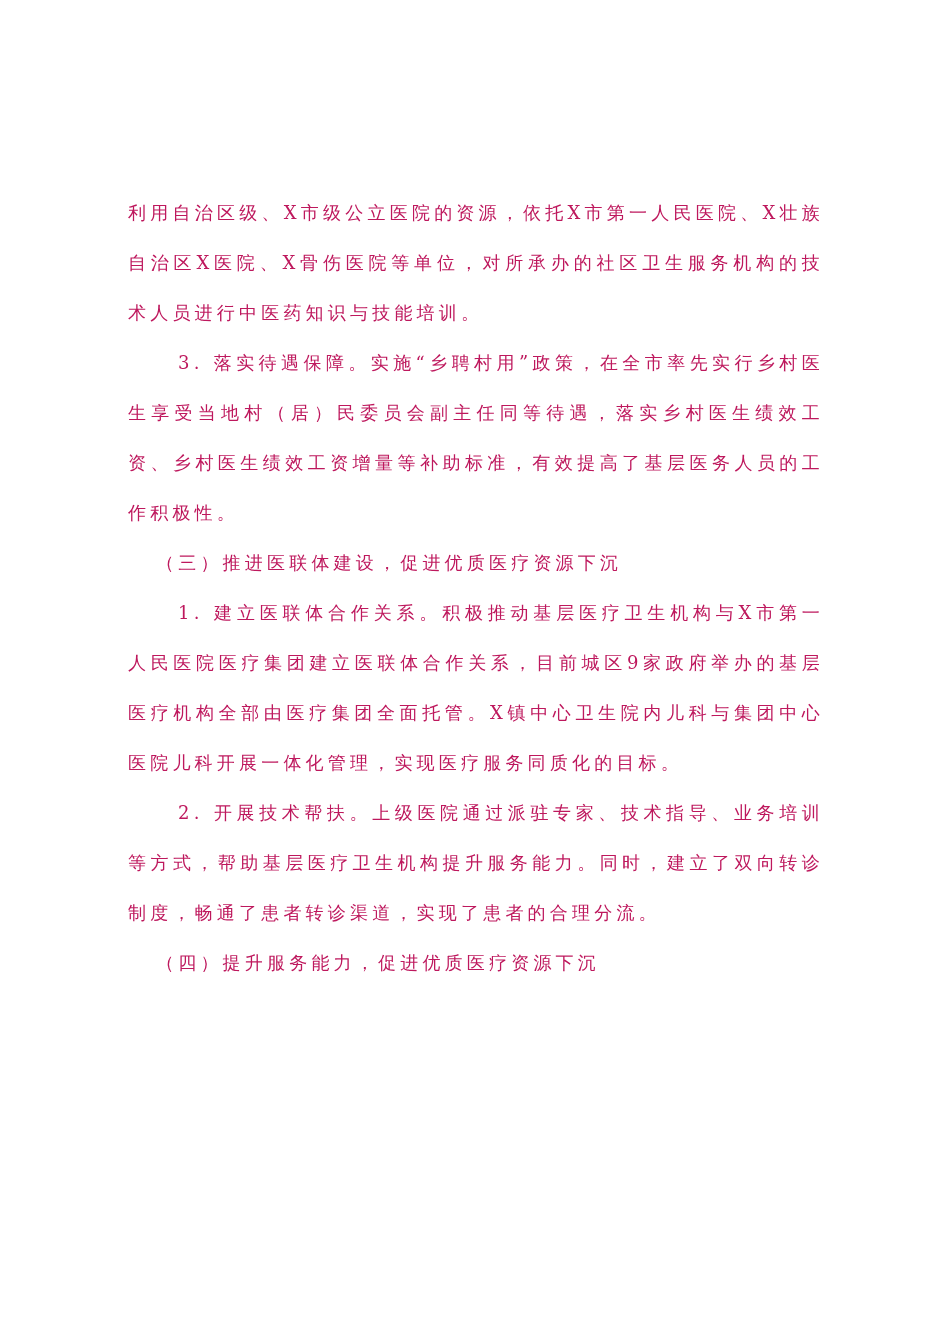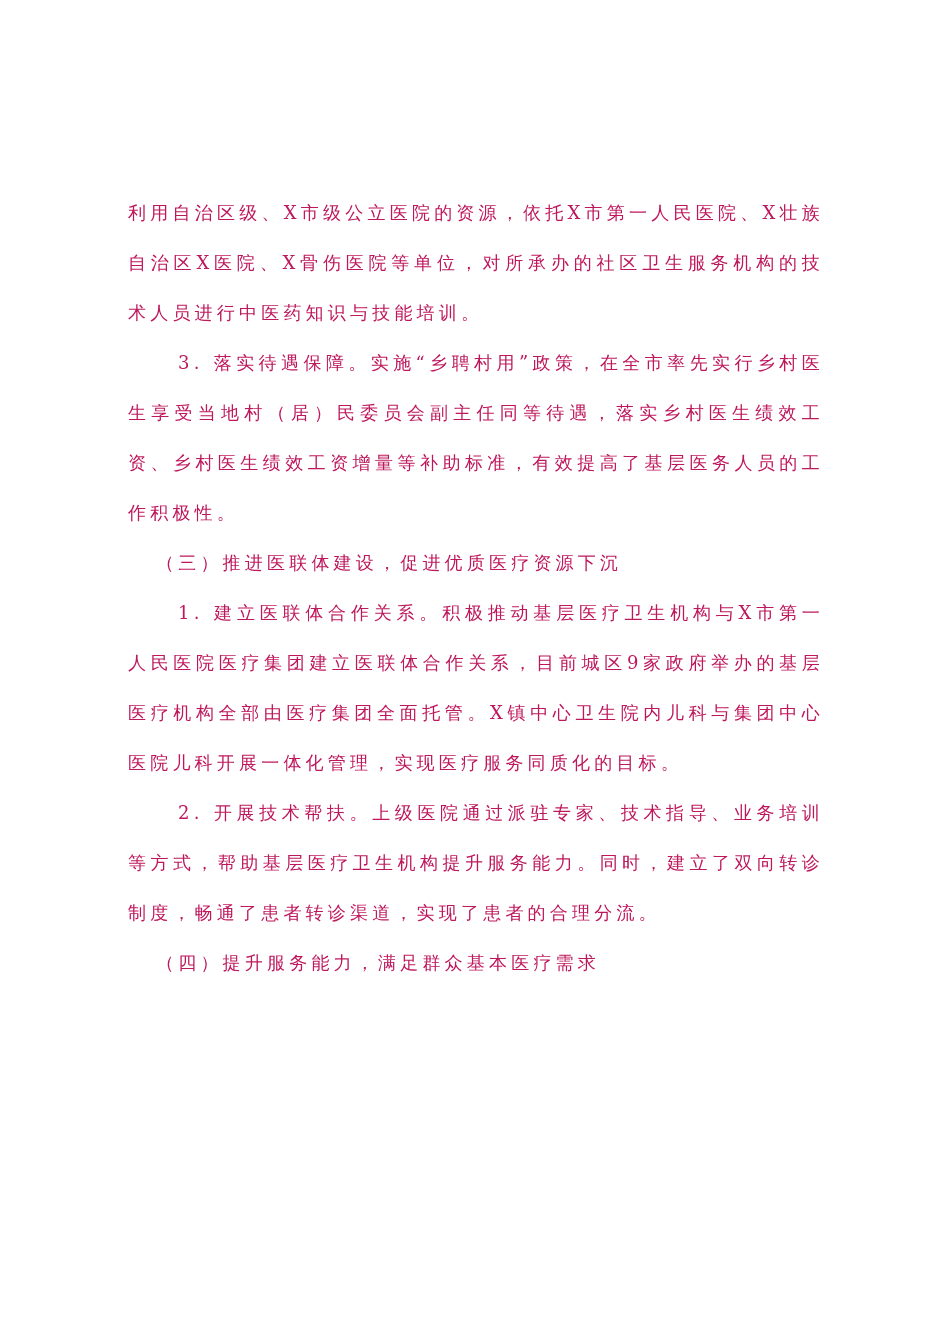--- a/index.html
+++ b/index.html
@@ -38,14 +38,14 @@
   </style>
 </head>
 <body>
 
 <div class="page">
   <p class="para">利用自治区级、X市级公立医院的资源，依托X市第一人民医院、X壮族自治区X医院、X骨伤医院等单位，对所承办的社区卫生服务机构的技术人员进行中医药知识与技能培训。</p>
   <p class="para indent">3. 落实待遇保障。实施“乡聘村用”政策，在全市率先实行乡村医生享受当地村（居）民委员会副主任同等待遇，落实乡村医生绩效工资、乡村医生绩效工资增量等补助标准，有效提高了基层医务人员的工作积极性。</p>
   <p class="para heading">（三）推进医联体建设，促进优质医疗资源下沉</p>
   <p class="para indent">1. 建立医联体合作关系。积极推动基层医疗卫生机构与X市第一人民医院医疗集团建立医联体合作关系，目前城区9家政府举办的基层医疗机构全部由医疗集团全面托管。X镇中心卫生院内儿科与集团中心医院儿科开展一体化管理，实现医疗服务同质化的目标。</p>
   <p class="para indent">2. 开展技术帮扶。上级医院通过派驻专家、技术指导、业务培训等方式，帮助基层医疗卫生机构提升服务能力。同时，建立了双向转诊制度，畅通了患者转诊渠道，实现了患者的合理分流。</p>
-  <p class="para heading">（四）提升服务能力，满足群众基本医疗需求</p>
+  <p class="para heading">（四）提升服务能力，促进优质医疗资源下沉</p>
 </div>
 
 </body></html>

